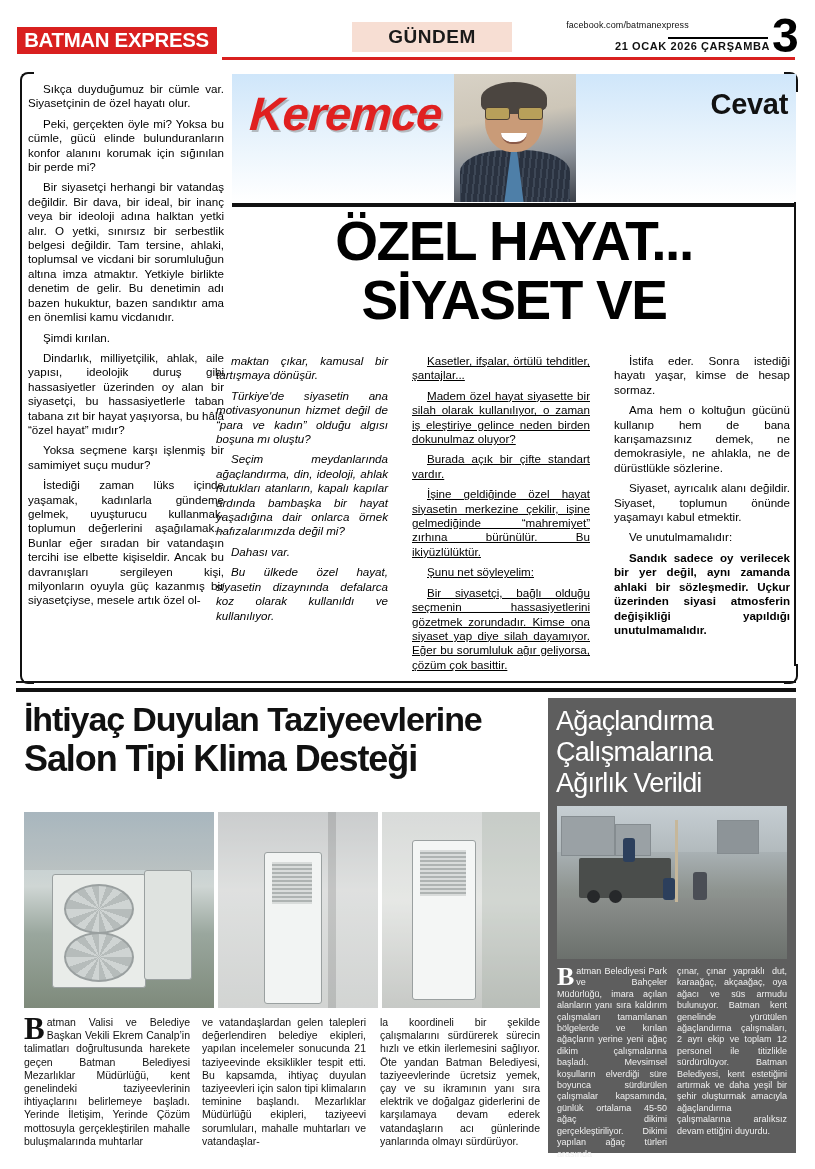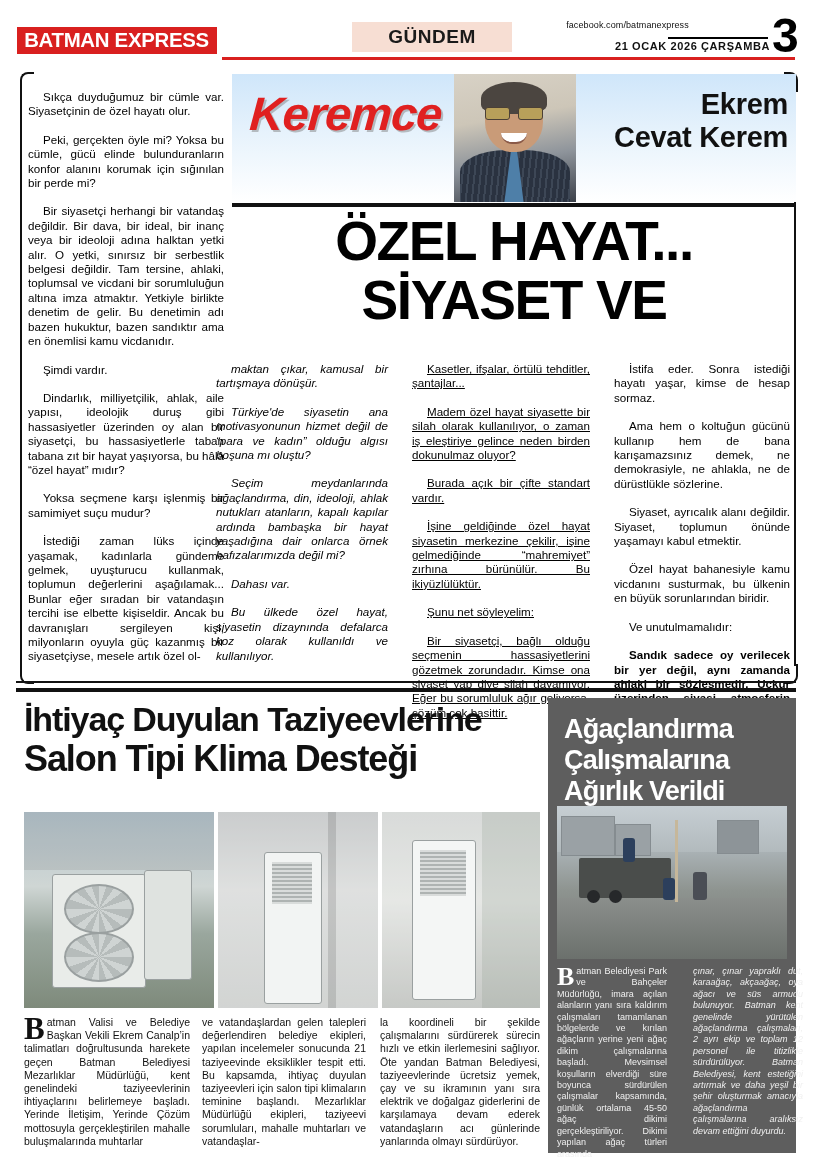--- a/index.html
+++ b/index.html
@@ -119,21 +119,21 @@
     letter-spacing:-1.4px;color:#000;
   }
 
   
   .art-col{
     position:absolute;font-size:11.6px;line-height:14.4px;
     text-align:justify;color:#000;
     font-family:"Liberation Sans", sans-serif;
     hyphens:none;
   }
-  .art-col p{margin:14px 0 0 0;text-indent:15px;}
+  .art-col p{margin:6px 0 0 0;text-indent:15px;}
   .art-col p.bold{font-weight:bold;}
   .c1{left:28px;top:76px;width:196px;}
   .c2{left:216px;top:348px;width:172px;font-style:italic;}
   .c3{left:412px;top:348px;width:178px;text-decoration:underline;}
   .c4{left:614px;top:348px;width:176px;}
 
   .corner-tl{position:absolute;left:20px;top:72px;width:12px;height:18px;
      border-left:2.2px solid #111;border-top:2.2px solid #111;border-top-left-radius:8px;}
   .corner-bl{position:absolute;left:20px;top:664px;width:12px;height:18px;
      border-left:2.2px solid #111;border-bottom:2.2px solid #111;border-bottom-left-radius:8px;}
@@ -175,40 +175,40 @@
   .dropcap{
     float:left;font-size:31px;line-height:24px;font-weight:bold;
     margin:1px 2px 0 0;font-family:"Liberation Serif", serif;
   }
 
   
   .br-box{
     position:absolute;left:548px;top:698px;width:248px;height:455px;background:#5e5e5e;
   }
   .br-head{
-    position:absolute;left:16px;top:8px;width:232px;
-    font-size:27px;line-height:31px;font-weight:bold;color:#fff;letter-spacing:-0.8px;margin-top:8px;
+    position:absolute;left:8px;top:8px;width:232px;
+    font-size:27px;line-height:31px;font-weight:normal;color:#fff;letter-spacing:-0.8px;
   }
   .br-photo{
     position:absolute;left:9px;top:108px;width:230px;height:153px;overflow:hidden;
     background:linear-gradient(180deg,#b9c1c6 0%,#a9b1b4 30%,#8e9490 55%,#6f7470 100%);
   }
   .br-sky{position:absolute;left:0;top:0;width:230px;height:46px;background:linear-gradient(180deg,#c6ced3,#b2babd);}
   .br-bldg{position:absolute;top:8px;background:#9aa1a5;border:1px solid #858c90;}
   .br-road{position:absolute;left:0;top:92px;width:230px;height:61px;background:linear-gradient(180deg,#8b8f8c,#6b706c);}
   .br-truck{position:absolute;left:22px;top:52px;width:92px;height:40px;background:#4a4d4b;border-radius:2px;}
   .br-wheel{position:absolute;width:13px;height:13px;border-radius:50%;background:#26282a;}
   .br-tree{position:absolute;left:118px;top:14px;width:3px;height:82px;background:#c6b79a;}
   .br-person{position:absolute;background:#2c3f5c;border-radius:3px;}
   .br-text{position:absolute;left:9px;top:268px;width:230px;height:180px;}
   .br-col{
     position:absolute;font-size:9px;line-height:11.4px;text-align:justify;color:#f0f0f0;
   }
   .brc1{left:0;top:0;width:110px;}
-  .brc2{left:136px;top:0;width:110px;font-style:italic;}
+  .brc2{left:120px;top:0;width:110px;}
   .br-dropcap{
     float:left;font-size:26px;line-height:20px;font-weight:bold;color:#fff;
     margin:1px 2px 0 0;font-family:"Liberation Serif", serif;
   }
 </style>
 </head>
 <body>
 
 <div class="page">
 
@@ -239,36 +239,35 @@
     <div class="author-photo">
       <div class="ph-bg"></div>
       <div class="ph-suit"></div>
       <div class="ph-shirt"></div>
       <div class="ph-head"></div>
       <div class="ph-hair"></div>
       <div class="ph-glass"></div>
       <div class="ph-mouth"></div>
     </div>
     <div class="author-name">
-      <span>Ekrem</span><br>
-      <span>Cevat Kerem</span>
+      <span>Cevat</span><br>
     </div>
   </div>
   <div class="hdr-rule"></div>
 
   <div class="main-head">
     <div>ÖZEL HAYAT...</div>
     <div>SİYASET VE</div>
   </div>
 
   <div class="art-col c1">
     <p>Sıkça duyduğumuz bir cümle var. Siyasetçinin de özel hayatı olur.</p>
     <p>Peki, gerçekten öyle mi? Yoksa bu cümle, gücü elinde bulunduranların konfor alanını korumak için sığınılan bir perde mi?</p>
     <p>Bir siyasetçi herhangi bir vatandaş değildir. Bir dava, bir ideal, bir inanç veya bir ideoloji adına halktan yetki alır. O yetki, sınırsız bir serbestlik belgesi değildir. Tam tersine, ahlaki, toplumsal ve vicdani bir sorumluluğun altına imza atmaktır. Yetkiyle birlikte denetim de gelir. Bu denetimin adı bazen hukuktur, bazen sandıktır ama en önemlisi kamu vicdanıdır.</p>
-    <p>Şimdi vardır.</p>
+    <p>Şimdi kırılan.</p>
     <p>Dindarlık, milliyetçilik, ahlak, aile yapısı, ideolojik duruş gibi hassasiyetler üzerinden oy alan bir siyasetçi, bu hassasiyetlerle taban tabana zıt bir hayat yaşıyorsa, bu hâlâ “özel hayat” mıdır?</p>
     <p>Yoksa seçmene karşı işlenmiş bir samimiyet suçu mudur?</p>
     <p>İstediği zaman lüks içinde yaşamak, kadınlarla gündeme gelmek, uyuşturucu kullanmak, toplumun değerlerini aşağılamak... Bunlar eğer sıradan bir vatandaşın tercihi ise elbette kişiseldir. Ancak bu davranışları sergileyen kişi, milyonların oyuyla güç kazanmış bir siyasetçiyse, mesele artık özel ol-</p>
   </div>
 
   <div class="art-col c2">
     <p>maktan çıkar, kamusal bir tartışmaya dönüşür.</p>
     <p>Türkiye'de siyasetin ana motivasyonunun hizmet değil de “para ve kadın” olduğu algısı boşuna mı oluştu?</p>
     <p>Seçim meydanlarında ağaçlandırma, din, ideoloji, ahlak nutukları atanların, kapalı kapılar ardında bambaşka bir hayat yaşadığına dair onlarca örnek hafızalarımızda değil mi?</p>
     <p>Dahası var.</p>
@@ -281,21 +280,20 @@
     <p>Burada açık bir çifte standart vardır.</p>
     <p>İşine geldiğinde özel hayat siyasetin merkezine çekilir, işine gelmediğinde “mahremiyet” zırhına bürünülür. Bu ikiyüzlülüktür.</p>
     <p>Şunu net söyleyelim:</p>
     <p>Bir siyasetçi, bağlı olduğu seçmenin hassasiyetlerini gözetmek zorundadır. Kimse ona siyaset yap diye silah dayamıyor. Eğer bu sorumluluk ağır geliyorsa, çözüm çok basittir.</p>
   </div>
 
   <div class="art-col c4">
     <p>İstifa eder. Sonra istediği hayatı yaşar, kimse de hesap sormaz.</p>
     <p>Ama hem o koltuğun gücünü kullanıp hem de bana karışamazsınız demek, ne demokrasiyle, ne ahlakla, ne de dürüstlükle sözlerine.</p>
     <p>Siyaset, ayrıcalık alanı değildir. Siyaset, toplumun önünde yaşamayı kabul etmektir.</p>
-    <p>Özel hayat bahanesiyle kamu vicdanını susturmak, bu ülkenin en büyük sorunlarından biridir.</p>
     <p>Ve unutulmamalıdır:</p>
     <p class="bold">Sandık sadece oy verilecek bir yer değil, aynı zamanda ahlaki bir sözleşmedir. Uçkur üzerinden siyasi atmosferin değişikliği yapıldığı unutulmamalıdır.</p>
   </div>
 
   <div class="sep-rule-top"></div>
   <div class="sep-rule"></div>
 
   <div class="bl-head">
     <span>İhtiyaç Duyulan Taziyeevlerine</span>
     <span class="l2">Salon Tipi Klima Desteği</span>

